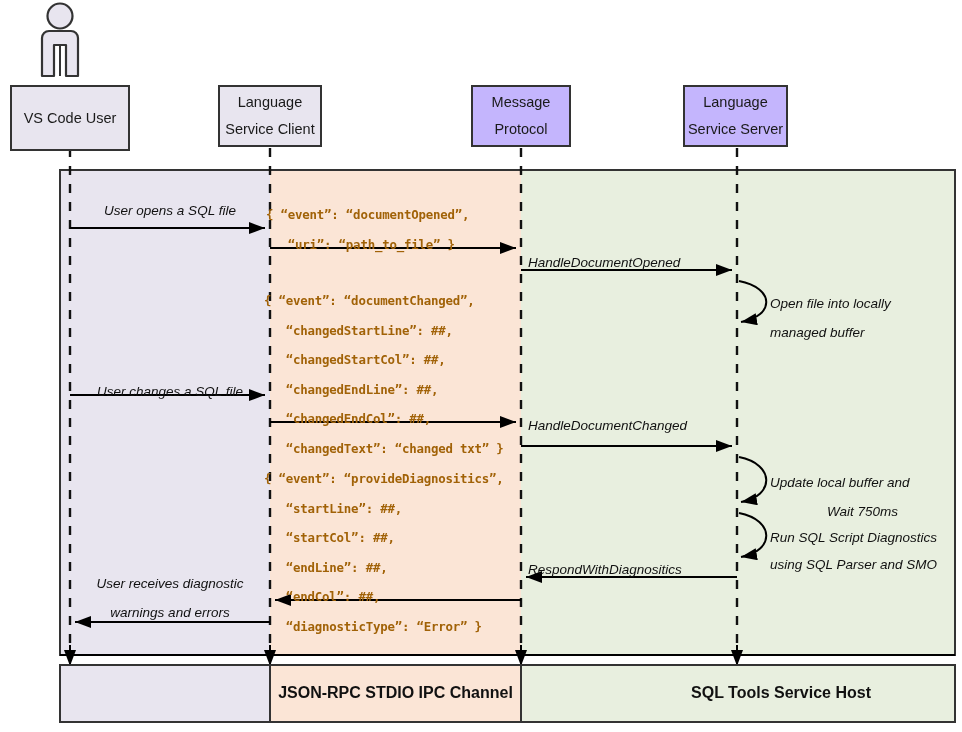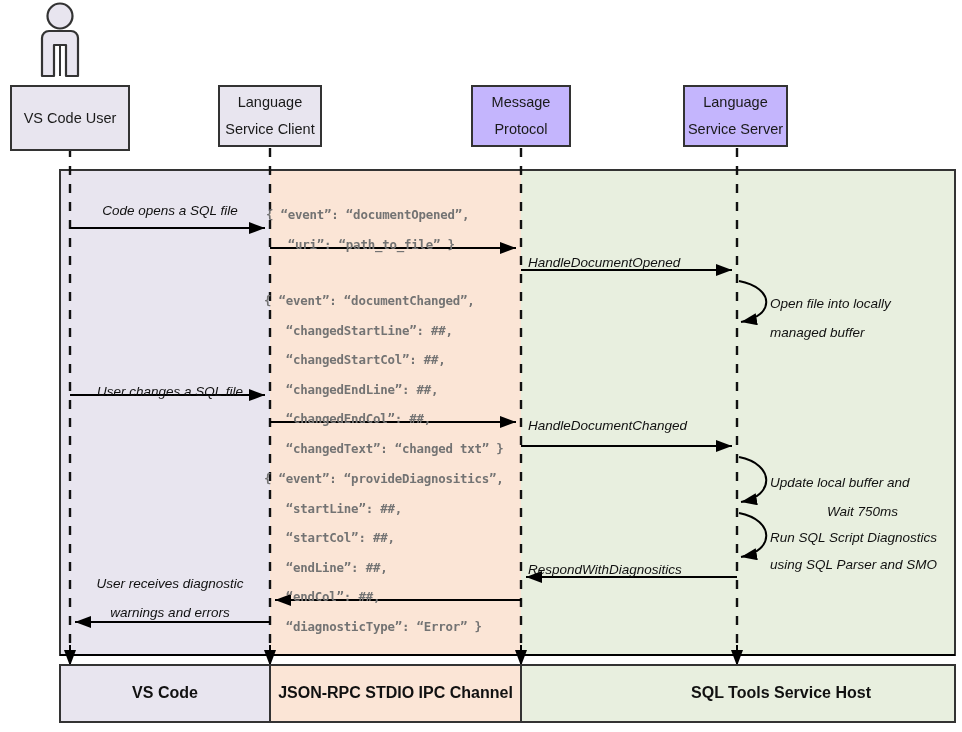--- a/index.html
+++ b/index.html
@@ -15,21 +15,21 @@
             color:#1a1a1a;}
   .head-box.lav{background:#e8e5ef;}
   .head-box.grn{background:#c4b5fd;}
 
   
   .ital{position:absolute;font-style:italic;font-size:13.5px;
         line-height:1.75;color:#111;text-align:center;}
 
   
   .json{position:absolute;font-family:"DejaVu Sans Mono", monospace;
-        font-size:12.4px;line-height:2.38;color:#737373;white-space:pre;
+        font-size:12.4px;line-height:2.38;color:#a16207;white-space:pre;
         font-weight:600;letter-spacing:-0.2px;}
 
   
   .foot-lbl{position:absolute;font-weight:bold;font-size:16px;
             color:#111;text-align:center;}
 </style>
 </head>
 <body>
 
 <div id="stage">
@@ -118,21 +118,21 @@
   <div class="head-box grn" style="left:471px;top:85px;width:100px;height:62px;">
     <span>Message</span>
     <span>Protocol</span>
   </div>
 
   <div class="head-box grn" style="left:683px;top:85px;width:105px;height:62px;">
     <span>Language</span>
     <span>Service Server</span>
   </div>
 
-  <div class="ital" style="left:70px;top:199px;width:200px;">Code opens a SQL file</div>
+  <div class="ital" style="left:70px;top:199px;width:200px;">User opens a SQL file</div>
 
   <div class="ital" style="left:70px;top:380px;width:200px;">User changes a SQL file</div>
 
   <div class="ital" style="left:70px;top:572px;width:200px;">User receives diagnostic</div>
   <div class="ital" style="left:70px;top:601px;width:200px;">warnings and errors</div>
 
   <div class="ital" style="left:528px;top:251px;width:210px;text-align:left;">HandleDocumentOpened</div>
 
   <div class="ital" style="left:528px;top:414px;width:210px;text-align:left;">HandleDocumentChanged</div>
 
@@ -157,17 +157,16 @@
    “changedEndCol”: ##,
    “changedText”: “changed txt” }</div>
 
   <div class="json" style="left:264px;top:464px;">{ “event”: “provideDiagnositics”,
    “startLine”: ##,
    “startCol”: ##,
    “endLine”: ##,
    “endCol”: ##,
    “diagnosticType”: “Error” }</div>
 
-  <div class="foot-lbl" style="left:60px;top:684px;width:210px;">VS Code</div>
   <div class="foot-lbl" style="left:270px;top:684px;width:251px;">JSON-RPC STDIO IPC Channel</div>
   <div class="foot-lbl" style="left:521px;top:684px;width:520px;">SQL Tools Service Host</div>
 
 </div>
 
 </body></html>

